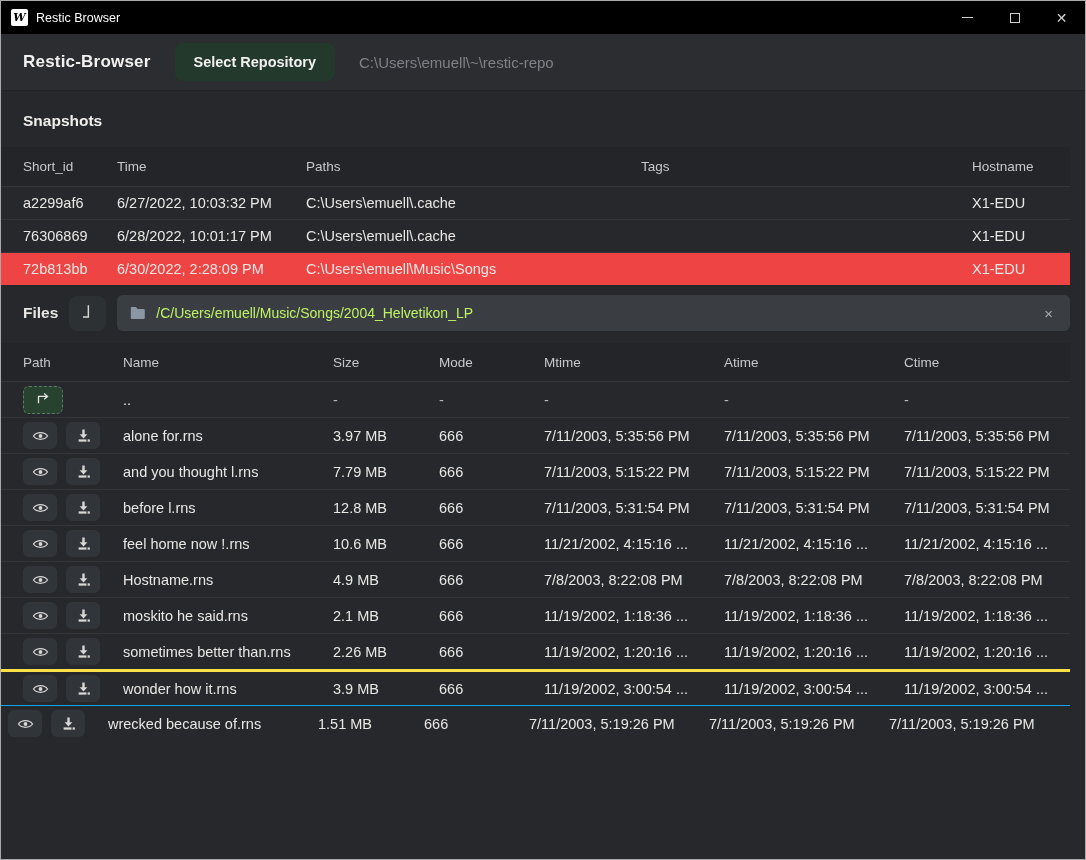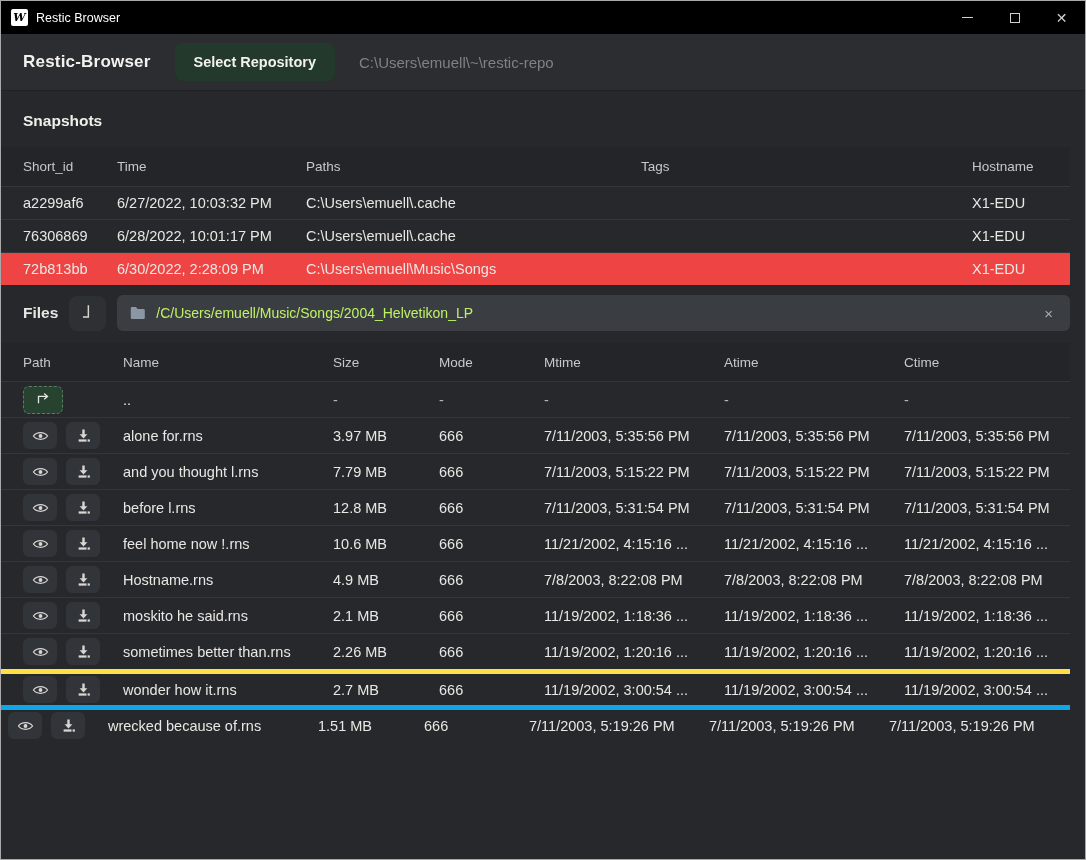--- a/index.html
+++ b/index.html
@@ -420,48 +420,48 @@
         </span>
       </button>
     </span>
     <span class="ellip">sometimes better than.rns</span>
     <span>2.26 MB</span>
     <span>666</span>
     <span class="ellip">11/19/2002, 1:20:16 ...</span>
     <span class="ellip">11/19/2002, 1:20:16 ...</span>
     <span class="ellip">11/19/2002, 1:20:16 ...</span>
   </div>
-      <div class="files-grid file-row" style="border-top:5px solid #fde047;">
+      <div class="files-grid file-row" style="border-top:3px solid #fde047;">
     <span class="actions">
       <button class="action-btn">
         <span style="display:flex;">
           <svg width="17" height="14" viewBox="0 0 24 18" fill="none">
             <path d="M2 9 C6.5 2.8 17.5 2.8 22 9 C17.5 15.2 6.5 15.2 2 9 Z" stroke="#d8d6d3" stroke-width="1.7"></path>
             <circle cx="12" cy="9" r="2.7" fill="#d8d6d3"></circle>
           </svg>
         </span>
       </button>
       <button class="action-btn">
         <span style="display:flex;">
           <svg width="15" height="15" viewBox="0 0 20 20" fill="#d8d6d3">
             <path d="M8.4 2 h3.2 v6.2 h3.6 L10 14 4.8 8.2 h3.6 z"></path>
             <rect x="3.5" y="15.2" width="10.5" height="3"></rect>
             <rect x="15.5" y="15.2" width="3" height="3"></rect>
           </svg>
         </span>
       </button>
     </span>
     <span class="ellip">wonder how it.rns</span>
-    <span>2.7 MB</span>
+    <span>3.9 MB</span>
     <span>666</span>
     <span class="ellip">11/19/2002, 3:00:54 ...</span>
     <span class="ellip">11/19/2002, 3:00:54 ...</span>
     <span class="ellip">11/19/2002, 3:00:54 ...</span>
   </div>
-      <div class="files-grid file-row" style="border-top:5px solid #0ea5e9;padding-left:7px;">
+      <div class="files-grid file-row" style="border-top:1px solid #0ea5e9;padding-left:7px;">
     <span class="actions">
       <button class="action-btn">
         <span style="display:flex;">
           <svg width="17" height="14" viewBox="0 0 24 18" fill="none">
             <path d="M2 9 C6.5 2.8 17.5 2.8 22 9 C17.5 15.2 6.5 15.2 2 9 Z" stroke="#d8d6d3" stroke-width="1.7"></path>
             <circle cx="12" cy="9" r="2.7" fill="#d8d6d3"></circle>
           </svg>
         </span>
       </button>
       <button class="action-btn">

